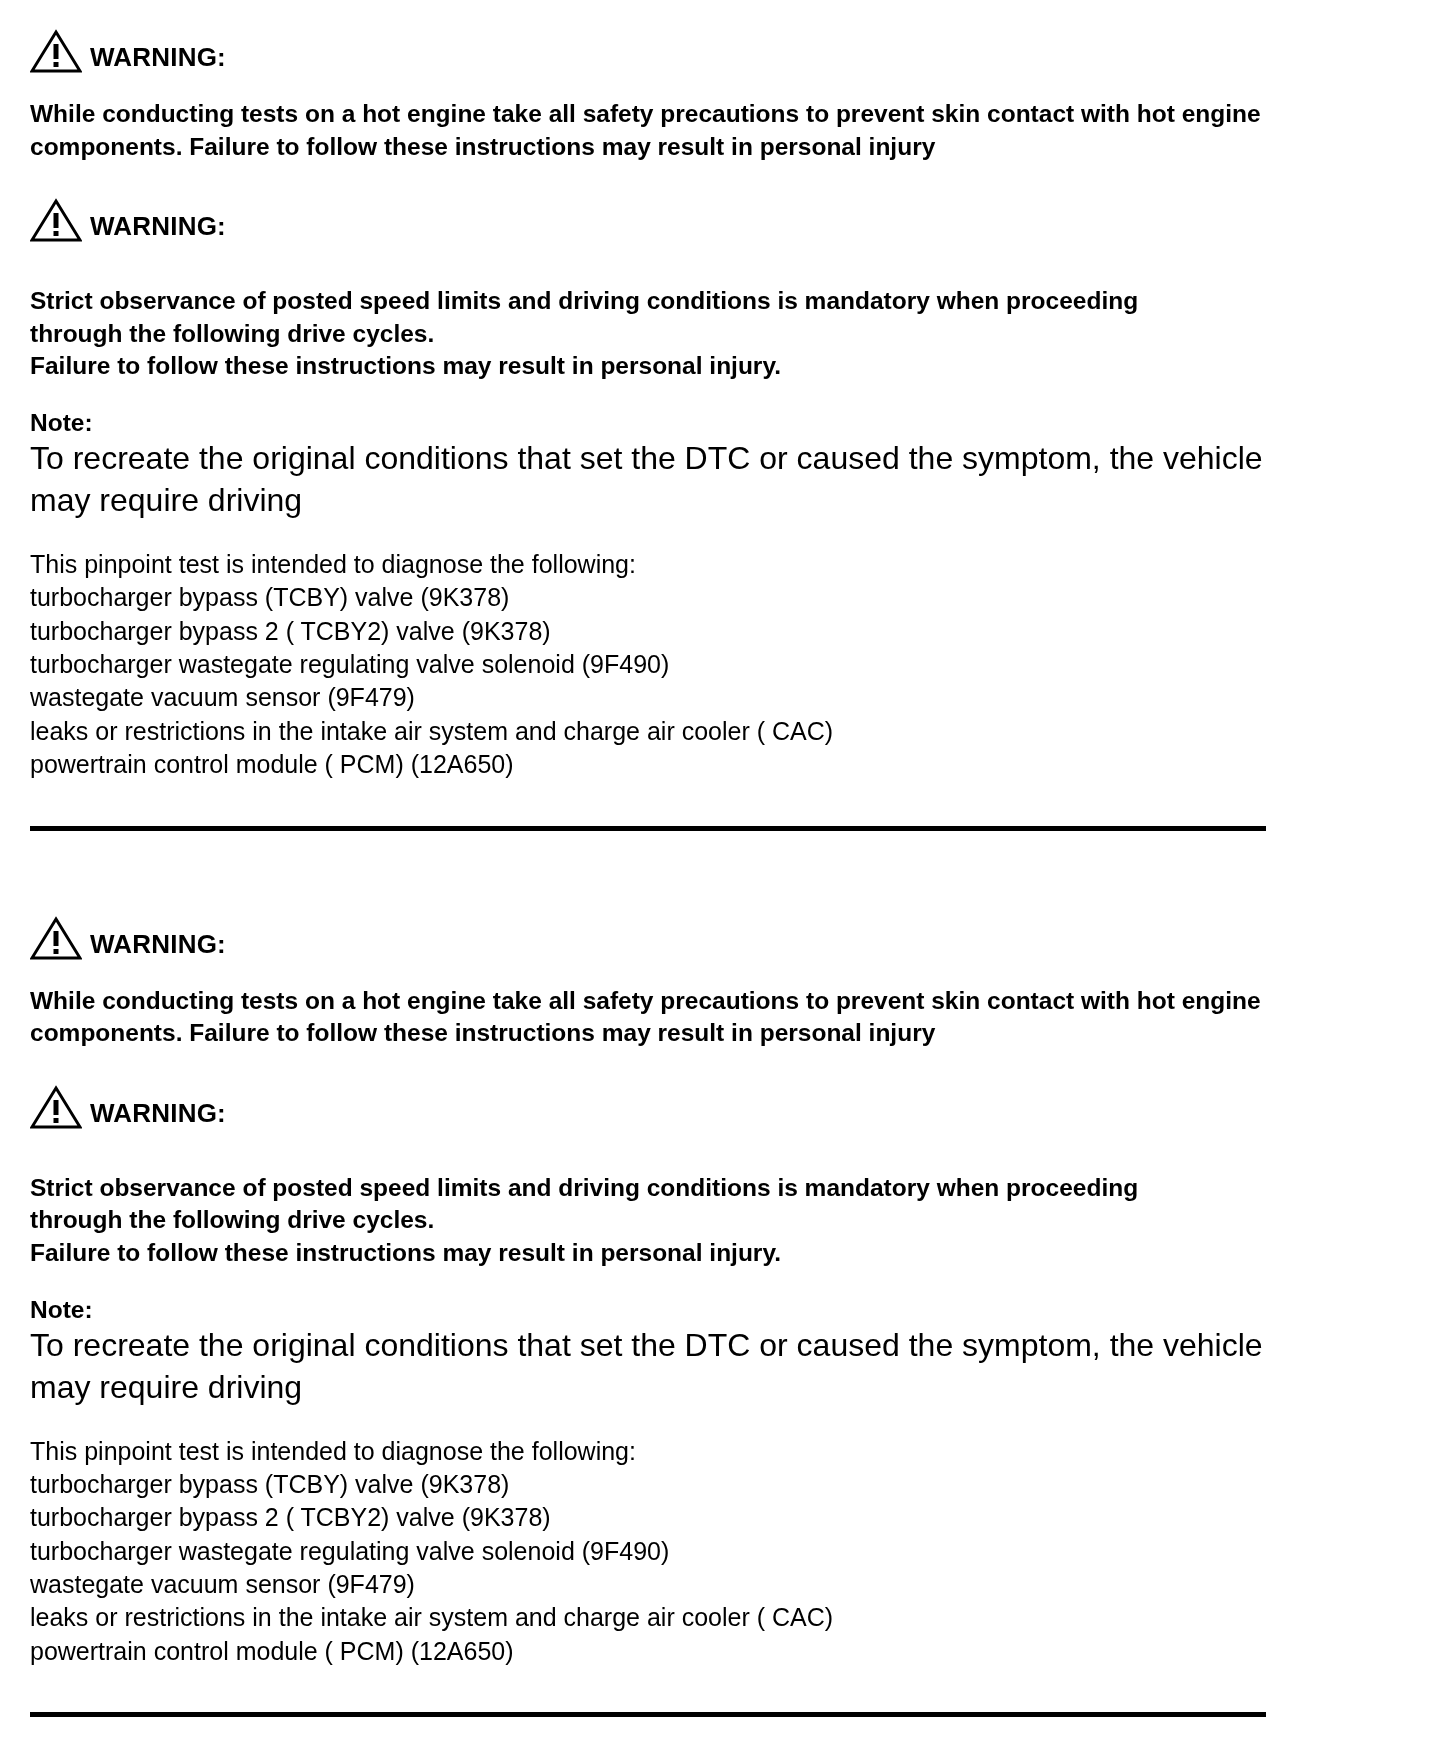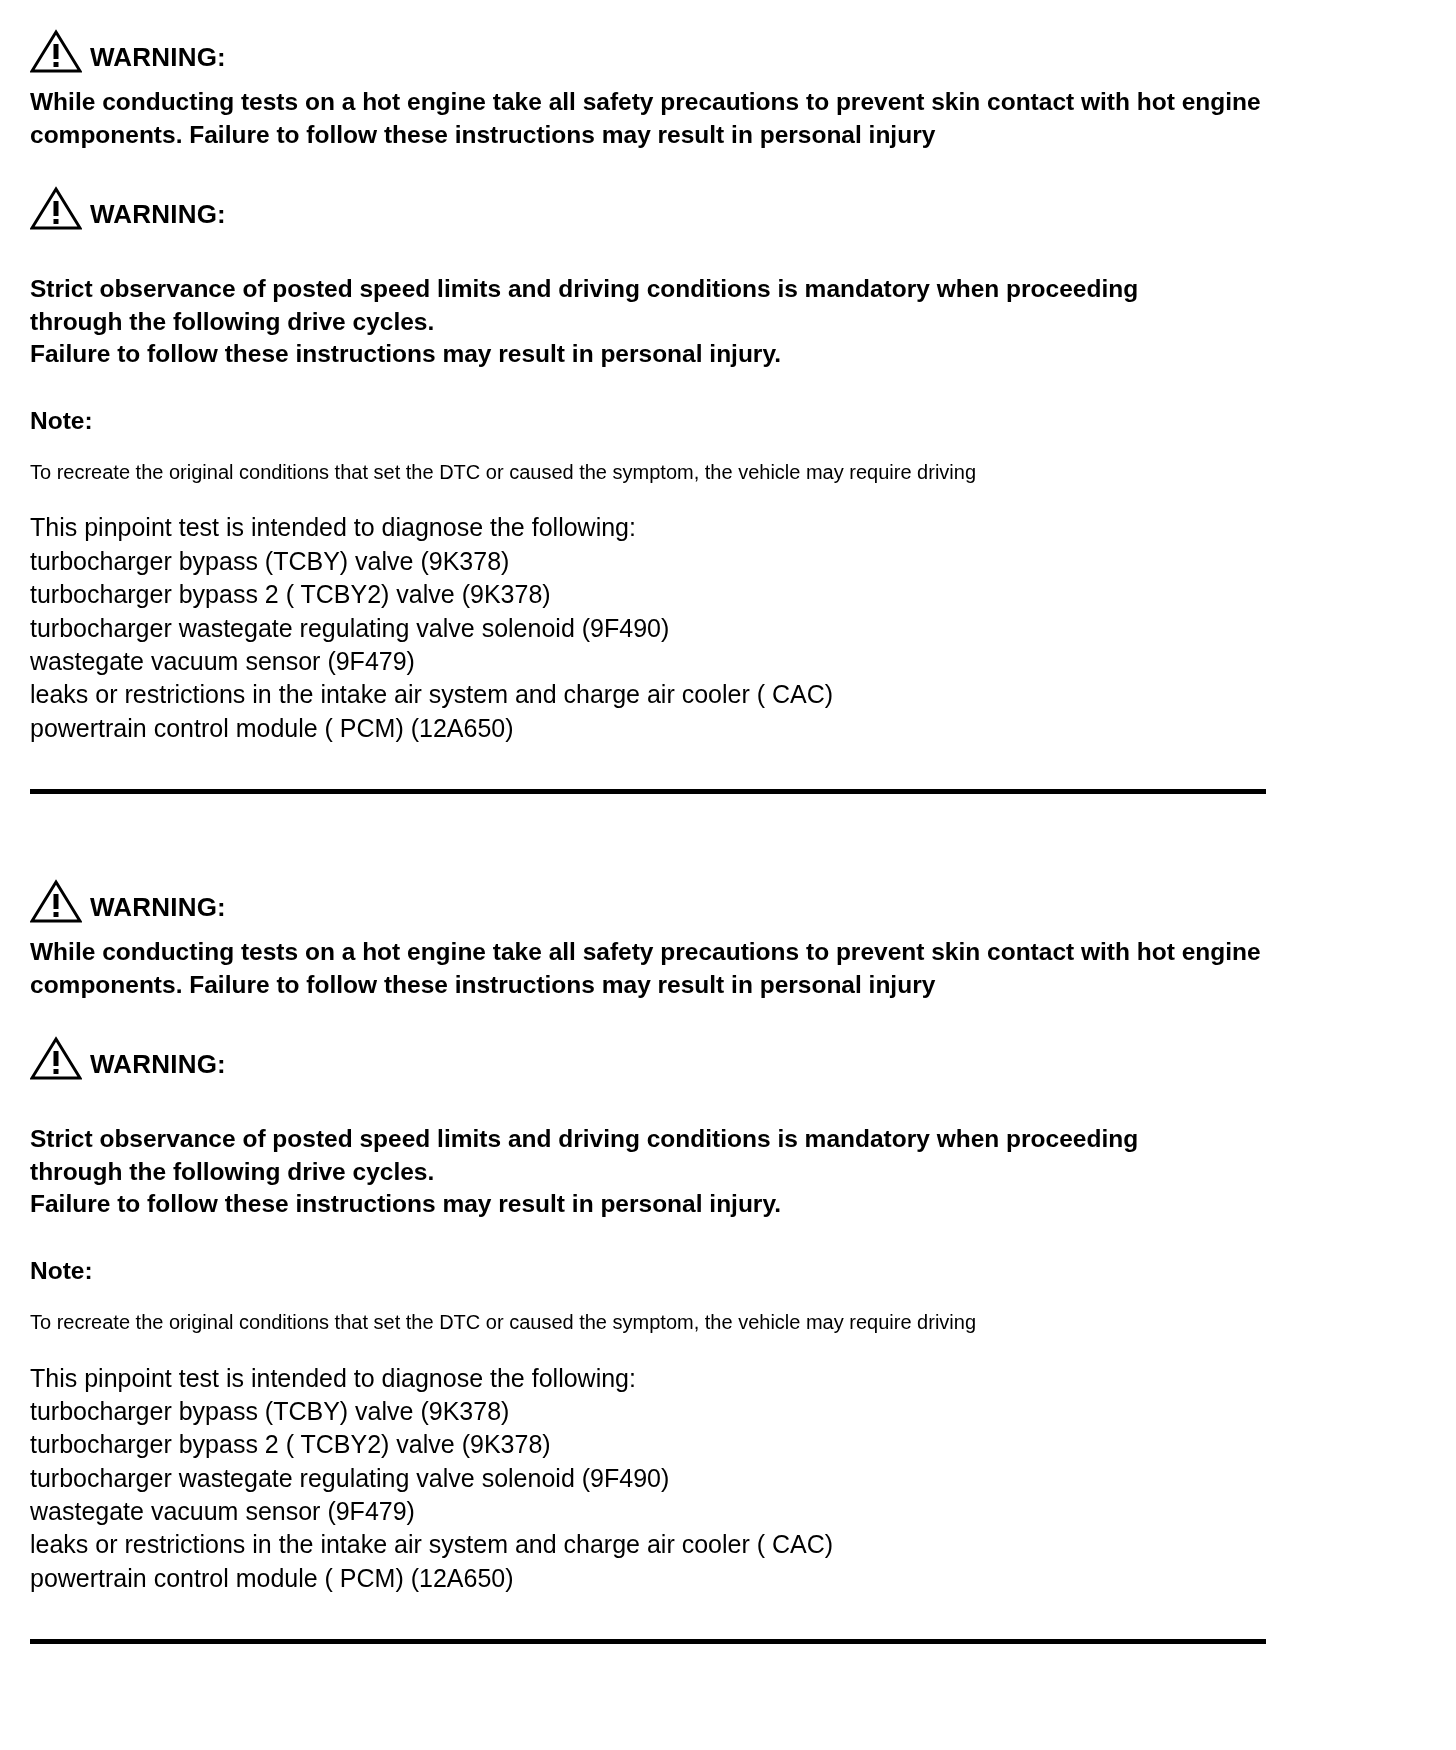--- a/index.html
+++ b/index.html
@@ -38,36 +38,35 @@
     font-size: 26px;
     font-weight: bold;
     letter-spacing: 0.2px;
     line-height: 1;
     padding-bottom: 4px;
   }
   .bold-block {
     font-size: 24.5px;
     font-weight: bold;
     line-height: 1.33;
-    margin-top: 12px;
+    margin-top: 24px;
     max-width: 1245px;
   }
   .bold-block.tight {
     margin-top: 42px;
   }
   .note-label {
     font-size: 24.5px;
     font-weight: bold;
-    margin-top: 36px;
+    margin-top: 26px;
   }
   .plain-block {
-    font-size: 20px;
+    font-size: 32px;
     font-weight: normal;
     line-height: 1.33;
-    margin-top: 24px;
     max-width: 1235px;
   }
   .list-block {
     font-size: 25px;
     font-weight: normal;
     line-height: 1.335;
     margin-top: 26px;
   }
   .list-block div {
     white-space: pre-wrap;

